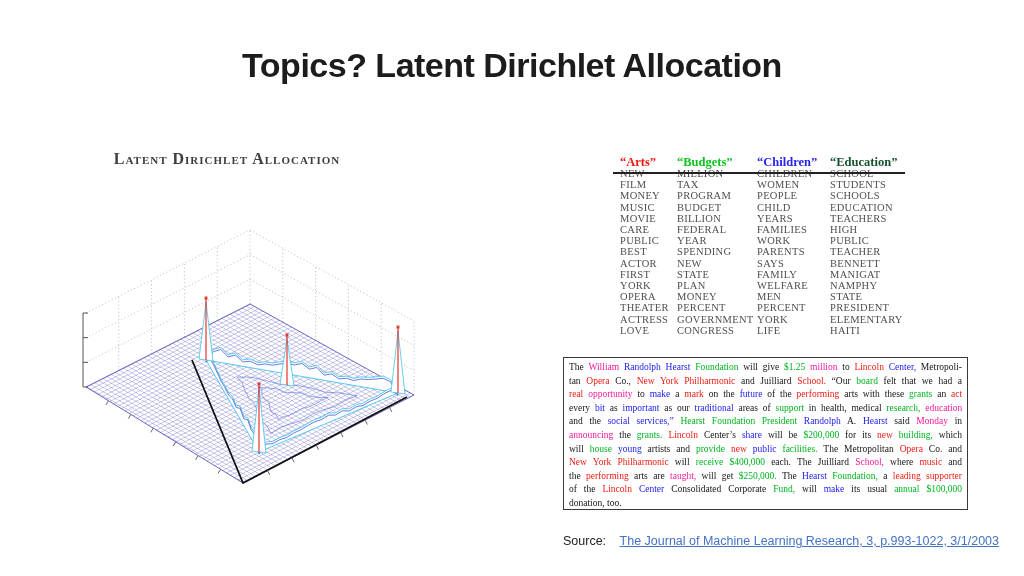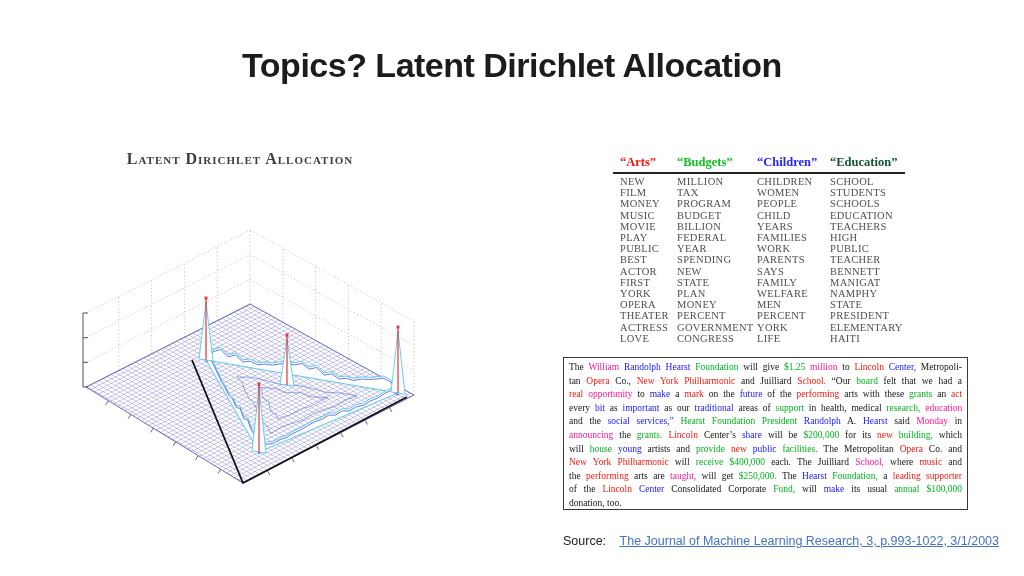--- a/index.html
+++ b/index.html
@@ -1,31 +1,31 @@
 <!DOCTYPE html>
 <html><head>
 <meta charset="utf-8">
 <style>
   html,body{margin:0;padding:0;background:#fff;}
   .slide{position:relative;width:1024px;height:576px;background:#ffffff;overflow:hidden;
          font-family:"Liberation Sans",sans-serif;}
   .slide-title{position:absolute;top:46px;left:0;right:0;text-align:center;
                font-size:34px;font-weight:700;color:#1c1c1c;letter-spacing:-0.5px;}
   
-  .lda-fig-title{position:absolute;left:90px;top:150px;width:300px;text-align:center;
+  .lda-fig-title{position:absolute;left:77px;top:150px;width:300px;text-align:center;
                  font-family:"Liberation Serif",serif;font-variant-caps:small-caps;
                  font-weight:600;font-size:16px;letter-spacing:1px;color:#3d3d3d;}
   .plot-svg{position:absolute;left:55px;top:195px;width:450px;height:340px;}
   
   .topic-cols{position:absolute;left:620px;top:155px;width:300px;display:flex;}
   .topic-col{flex:0 0 auto;}
   .topic-col:nth-child(1){width:57px}.topic-col:nth-child(2){width:80px}
   .topic-col:nth-child(3){width:73px}.topic-col:nth-child(4){width:90px}
   .topic-head{font-family:"Liberation Serif",serif;font-weight:700;font-size:12.5px;
-              height:13px;margin-bottom:8px;white-space:nowrap;}
+              height:13px;margin-bottom:0;white-space:nowrap;}
   .topic-word{font-family:"Liberation Serif",serif;font-size:10.5px;line-height:11.2px;
               color:#4f4f4f;letter-spacing:.3px;white-space:nowrap;}
   .topic-rule{position:absolute;left:613px;top:172px;width:292px;height:1.5px;background:#222;}
   
   .passage-box{position:absolute;left:563px;top:357px;width:405px;height:153px;
                box-sizing:border-box;border:1px solid #3a3a3a;background:#fff;
                padding:3px 5px 0 5px;font-family:"Liberation Serif",serif;
                font-size:9.5px;color:#151515;}
   .pline{line-height:13.6px;height:13.6px;overflow:hidden;text-align:justify;
          text-align-last:justify;}
@@ -136,21 +136,21 @@
     </svg>
 
   <div class="topic-cols">
       <div class="topic-col">
         <div class="topic-head" style="color: rgb(243, 22, 14);">“Arts”</div>
         <div class="topic-word">NEW</div>
         <div class="topic-word">FILM</div>
         <div class="topic-word">MONEY</div>
         <div class="topic-word">MUSIC</div>
         <div class="topic-word">MOVIE</div>
-        <div class="topic-word">PLAY</div>
+        <div class="topic-word">CARE</div>
         <div class="topic-word">PUBLIC</div>
         <div class="topic-word">BEST</div>
         <div class="topic-word">ACTOR</div>
         <div class="topic-word">FIRST</div>
         <div class="topic-word">YORK</div>
         <div class="topic-word">OPERA</div>
         <div class="topic-word">THEATER</div>
         <div class="topic-word">ACTRESS</div>
         <div class="topic-word">LOVE</div>
       </div>

